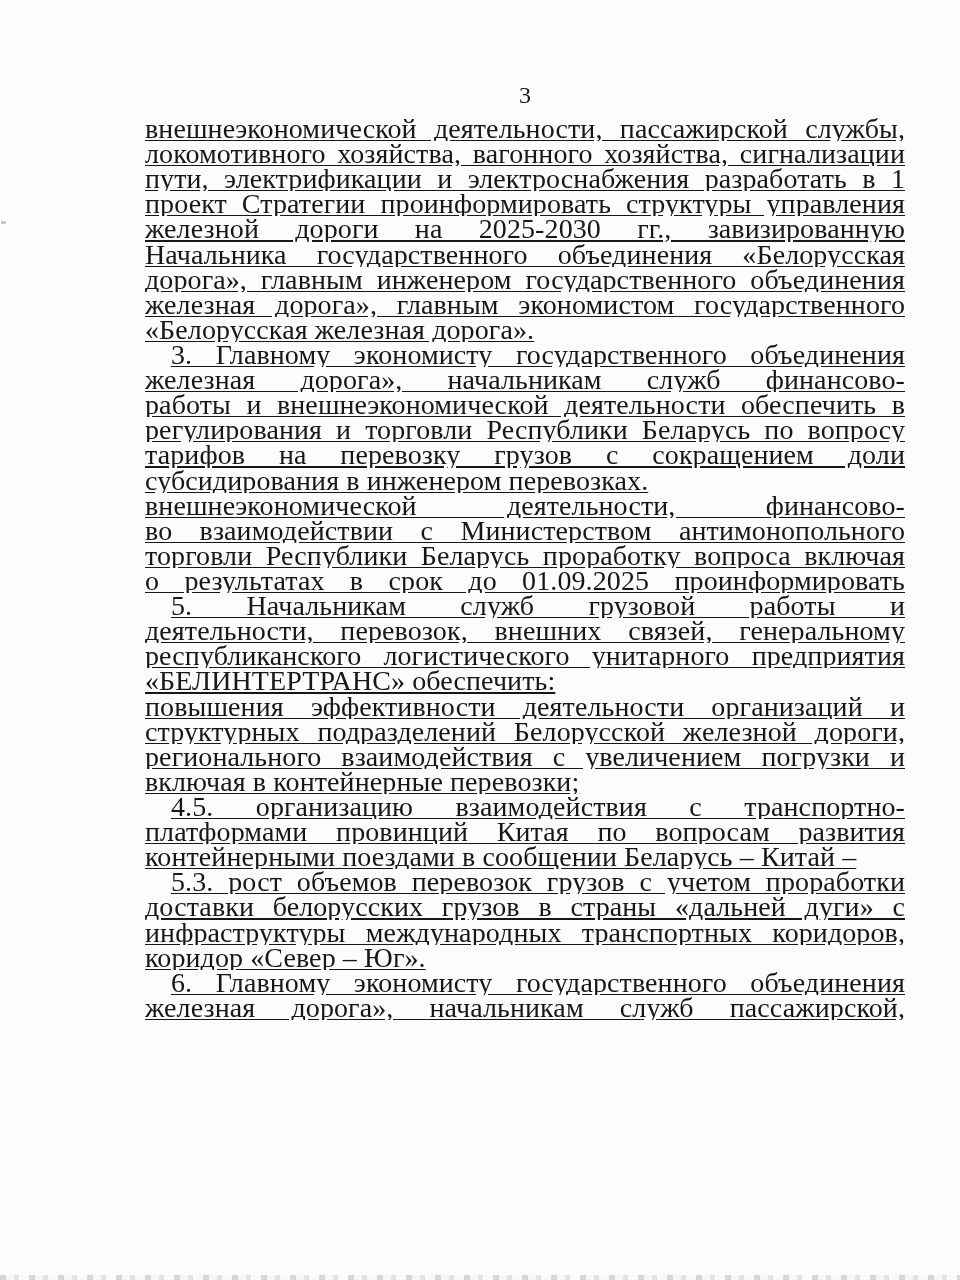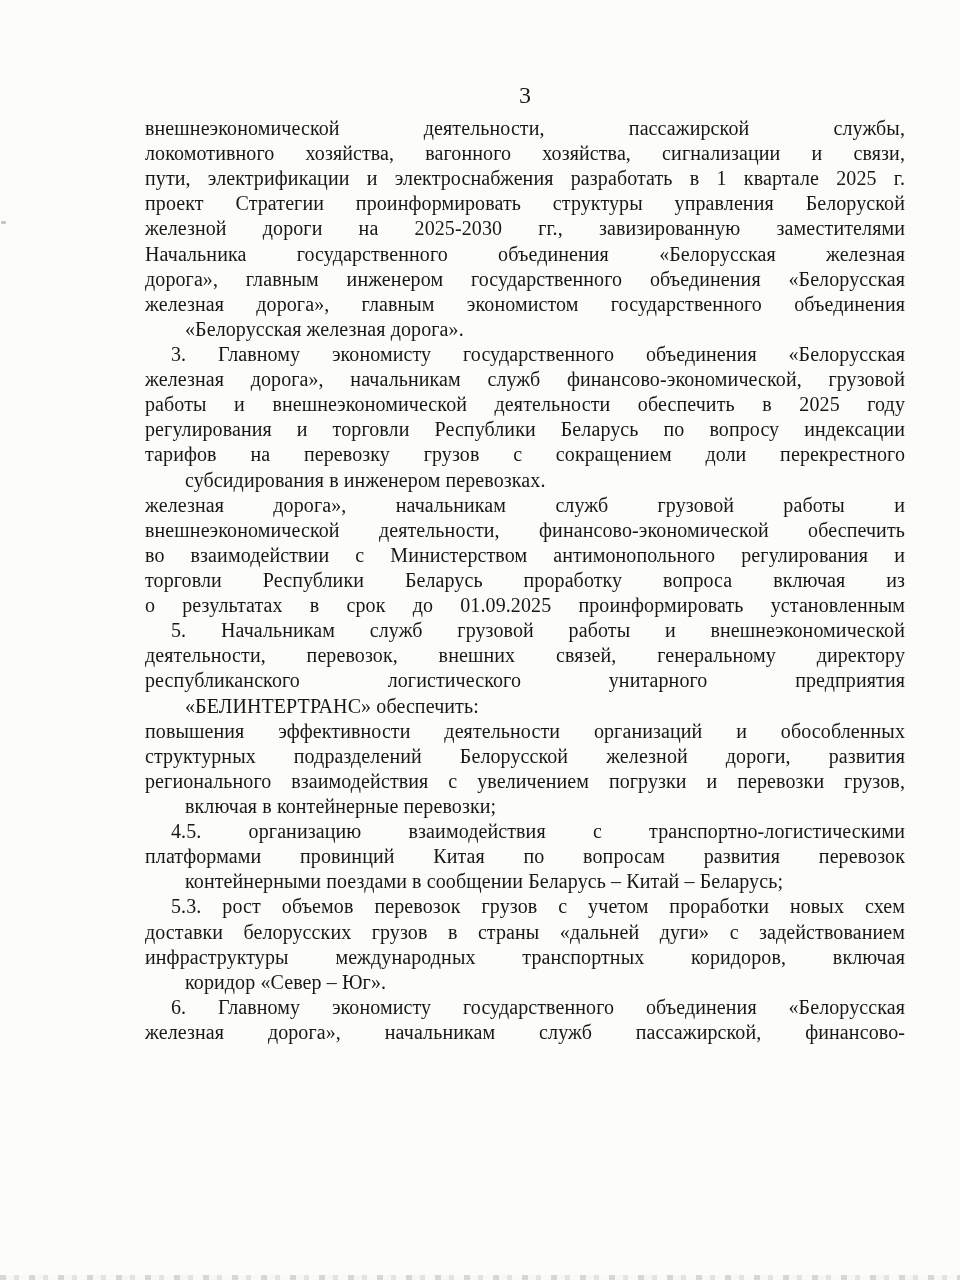--- a/index.html
+++ b/index.html
@@ -27,36 +27,36 @@
     text-align: center;
     font-size: 24px;
     line-height: 26px;
     color: #1a1a1a;
   }
   .text-block {
     position: absolute;
     top: 116px;
     left: 145px;
     width: 760px;
-    font-size: 20px;
+    font-size: 28px;
     line-height: 25.12px;
     color: #171717;
     letter-spacing: 0.1px;
+    text-decoration: underline;
   }
   .line {
     height: 25.12px;
     overflow: hidden;
     text-align: justify;
     text-align-last: justify;
     white-space: normal;
   }
   .line.left-last {
     text-align: left;
     text-align-last: left;
-    margin-left: 40px;
   }
   .line.indented {
     padding-left: 26px;
   }
   
   .edge-speck {
     position: absolute;
     left: 1px;
     top: 221px;
     width: 5px;
@@ -93,21 +93,20 @@
       <div class="line">Начальника государственного объединения «Белорусская железная</div>
       <div class="line">дорога», главным инженером государственного объединения «Белорусская</div>
       <div class="line">железная дорога», главным экономистом государственного объединения</div>
       <div class="line left-last">«Белорусская железная дорога».</div>
       <div class="line indented">3. Главному экономисту государственного объединения «Белорусская</div>
       <div class="line">железная дорога», начальникам служб финансово-экономической, грузовой</div>
       <div class="line">работы и внешнеэкономической деятельности обеспечить в 2025 году</div>
       <div class="line">регулирования и торговли Республики Беларусь по вопросу индексации</div>
       <div class="line">тарифов на перевозку грузов с сокращением доли перекрестного</div>
       <div class="line left-last">субсидирования в инженером перевозках.</div>
-      <div class="line">железная дорога», начальникам служб грузовой работы и</div>
       <div class="line">внешнеэкономической деятельности, финансово-экономической обеспечить</div>
       <div class="line">во взаимодействии с Министерством антимонопольного регулирования и</div>
       <div class="line">торговли Республики Беларусь проработку вопроса включая из</div>
       <div class="line">о результатах в срок до 01.09.2025 проинформировать установленным</div>
       <div class="line indented">5. Начальникам служб грузовой работы и внешнеэкономической</div>
       <div class="line">деятельности, перевозок, внешних связей, генеральному директору</div>
       <div class="line">республиканского логистического унитарного предприятия</div>
       <div class="line left-last">«БЕЛИНТЕРТРАНС» обеспечить:</div>
       <div class="line">повышения эффективности деятельности организаций и обособленных</div>
       <div class="line">структурных подразделений Белорусской железной дороги, развития</div>

